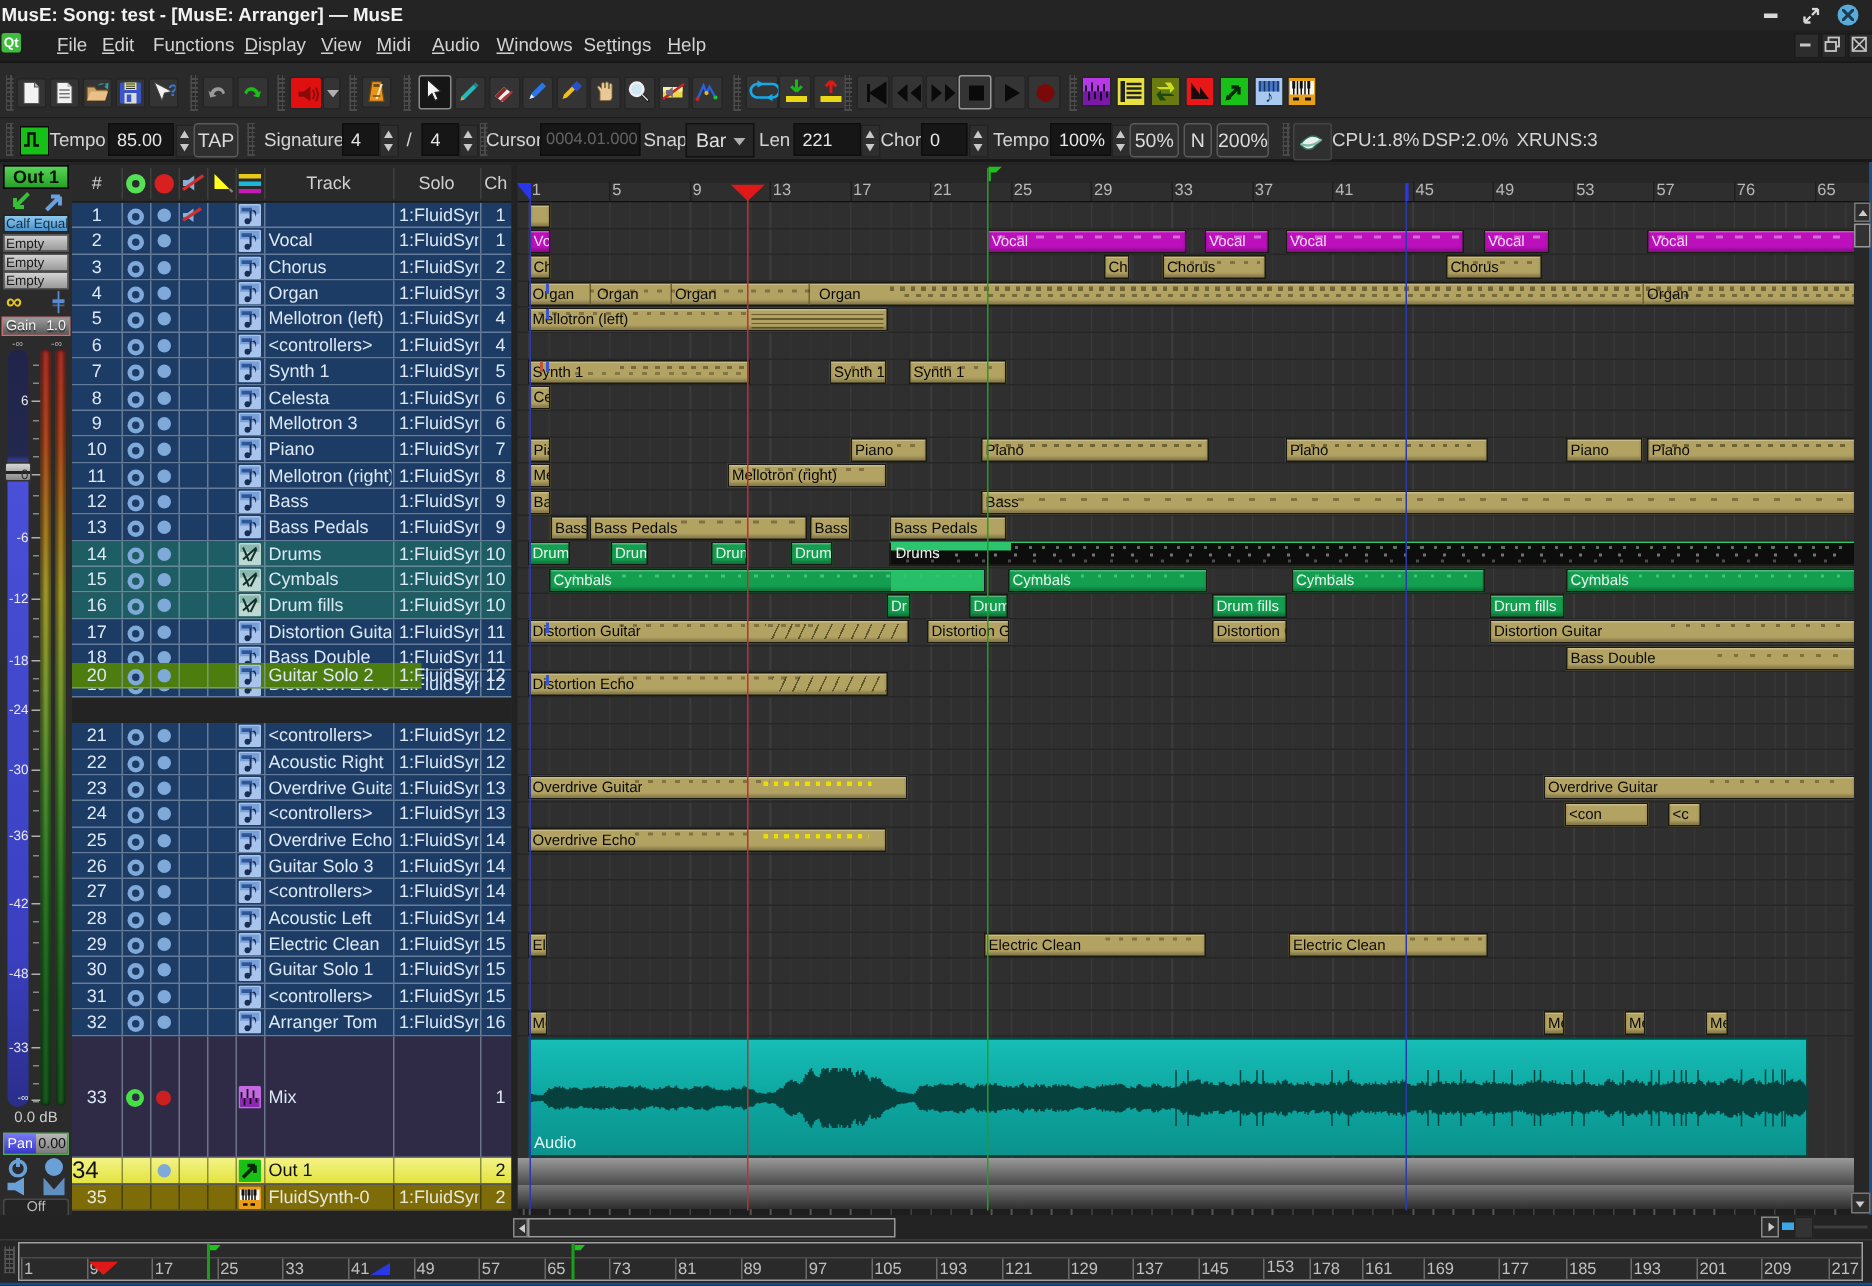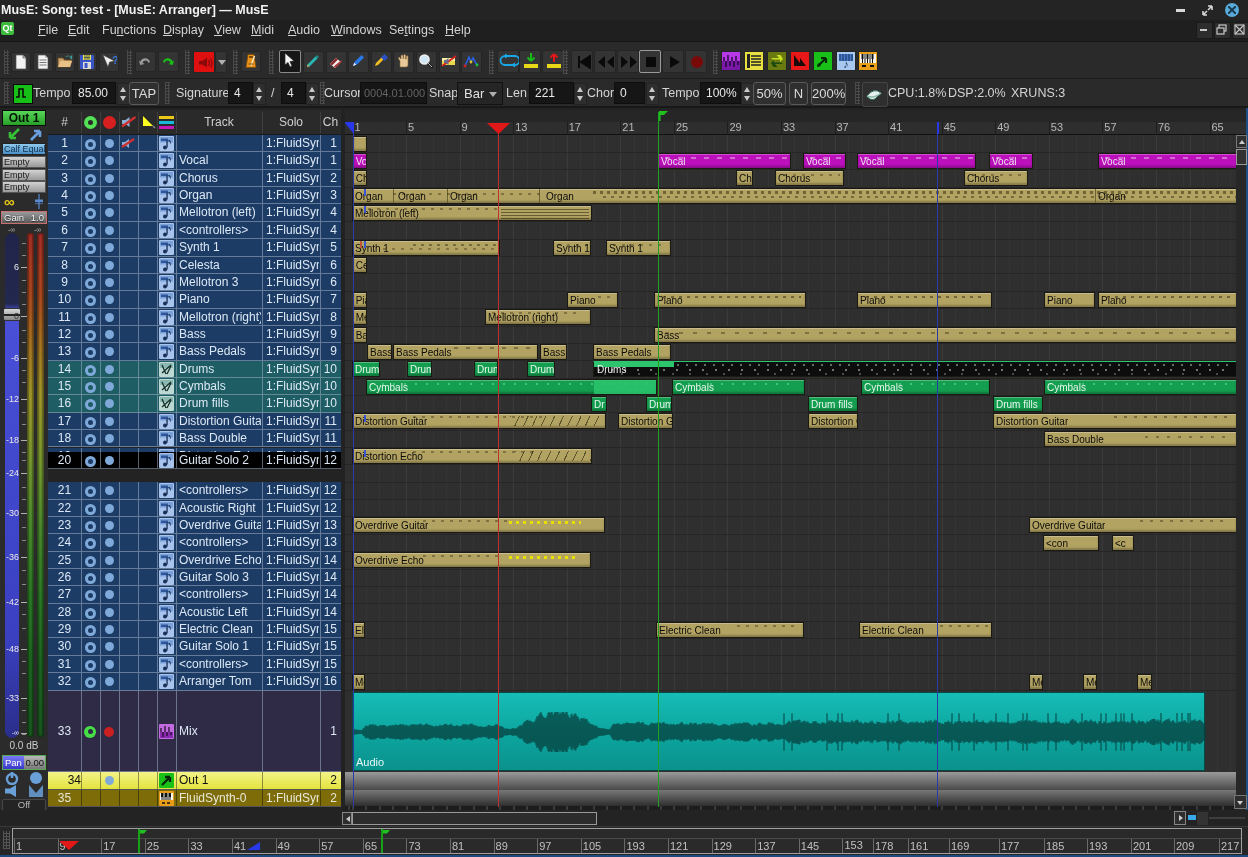--- a/index.html
+++ b/index.html
@@ -1201,21 +1201,21 @@
           <rect x="2" y="2.5" width="7" height="2.5" fill="#30569a"></rect>
           <circle cx="6" cy="11.5" r="2" fill="#182e54"></circle>
           <rect x="7.4" y="4.5" width="1.3" height="7" fill="#182e54"></rect>
           <path d="M8.7 4.5 q3 1 2.5 4 q1.5-2.5-.5-4.5 z" fill="#182e54"></path>
         </svg>
         <div style="position:absolute;left:179px;top:0;width:82px;font-size:12px;color:#dce8f5;line-height:17px;white-space:nowrap;overflow:hidden">Distortion Echo</div>
         <div style="position:absolute;left:266px;top:0;width:53px;font-size:12px;color:#dce8f5;line-height:17px;overflow:hidden;white-space:nowrap">1:FluidSynth-0</div>
         <div style="position:absolute;left:320px;top:0;width:17px;text-align:right;font-size:12px;color:#dce8f5;line-height:17px">12</div>
       </div>
     </div>
-    <div style="position:absolute;left:48px;top:452px;width:293px;height:17.36px;background:#000000;border-bottom:1px solid rgba(160,175,195,.55);box-sizing:border-box">
+    <div style="position:absolute;left:48px;top:442px;width:233px;height:17.36px;background:#4d7c0f;border-bottom:1px solid rgba(160,175,195,.55);box-sizing:border-box">
       <div style="position:absolute;left:33px;top:0;bottom:0;width:1px;background:rgba(160,175,195,.55)"></div>
       <div style="position:absolute;left:52px;top:0;bottom:0;width:1px;background:rgba(160,175,195,.55)"></div>
       <div style="position:absolute;left:71px;top:0;bottom:0;width:1px;background:rgba(160,175,195,.55)"></div>
       <div style="position:absolute;left:90px;top:0;bottom:0;width:1px;background:rgba(160,175,195,.55)"></div>
       <div style="position:absolute;left:109px;top:0;bottom:0;width:1px;background:rgba(160,175,195,.55)"></div>
       <div style="position:absolute;left:128px;top:0;bottom:0;width:1px;background:rgba(160,175,195,.55)"></div>
       <div style="position:absolute;left:214px;top:0;bottom:0;width:1px;background:rgba(160,175,195,.55)"></div>
       <div style="position:absolute;left:272px;top:0;bottom:0;width:1px;background:rgba(160,175,195,.55)"></div>
       <div style="position:absolute;left:-48px;top:0;width:400px;height:18px">
         <div style="position:absolute;left:48px;top:0;width:33px;text-align:center;font-size:12px;color:#dce8f5;line-height:17px">20</div>
@@ -1585,21 +1585,21 @@
     <div style="position:absolute;left:48px;top:772.0px;width:293px;height:17.5px;background:linear-gradient(180deg,#f3f388,#e3e33e);border-bottom:1px solid #555;box-sizing:border-box">
       <div style="position:absolute;left:33px;top:0;bottom:0;width:1px;background:rgba(90,90,40,.65)"></div>
       <div style="position:absolute;left:52px;top:0;bottom:0;width:1px;background:rgba(90,90,40,.65)"></div>
       <div style="position:absolute;left:71px;top:0;bottom:0;width:1px;background:rgba(90,90,40,.65)"></div>
       <div style="position:absolute;left:90px;top:0;bottom:0;width:1px;background:rgba(90,90,40,.65)"></div>
       <div style="position:absolute;left:109px;top:0;bottom:0;width:1px;background:rgba(90,90,40,.65)"></div>
       <div style="position:absolute;left:128px;top:0;bottom:0;width:1px;background:rgba(90,90,40,.65)"></div>
       <div style="position:absolute;left:214px;top:0;bottom:0;width:1px;background:rgba(90,90,40,.65)"></div>
       <div style="position:absolute;left:272px;top:0;bottom:0;width:1px;background:rgba(90,90,40,.65)"></div>
       <div style="position:absolute;left:-48px;top:0;width:400px;height:18px">
-        <div style="position:absolute;left:48px;top:0;width:33px;text-align:right;font-size:12px;color:#111;line-height:17px">34</div>
+        <div style="position:absolute;left:48px;top:0;width:33px;text-align:left;font-size:16px;color:#111;line-height:17px">34</div>
         <div style="position:absolute;left:105px;top:4px;width:9px;height:9px;border-radius:50%;background:#7fa9d9"></div>
         <svg style="position:absolute;left:159px;top:1px" width="15" height="15">
           <rect width="15" height="15" rx="1" fill="#18c018"></rect>
           <path d="M3 12 L11 4 M11 4 h-5 M11 4 v5" stroke="#052805" stroke-width="2.4" fill="none"></path>
         </svg>
         <div style="position:absolute;left:179px;top:0;width:82px;font-size:12px;color:#111;line-height:17px">Out 1</div>
         <div style="position:absolute;left:320px;top:0;width:17px;text-align:right;font-size:12px;color:#111;line-height:17px">2</div>
       </div>
     </div>
     <div style="position:absolute;left:48px;top:789.5px;width:293px;height:17.5px;background:#7d6c08;border-bottom:1px solid #555;box-sizing:border-box">

